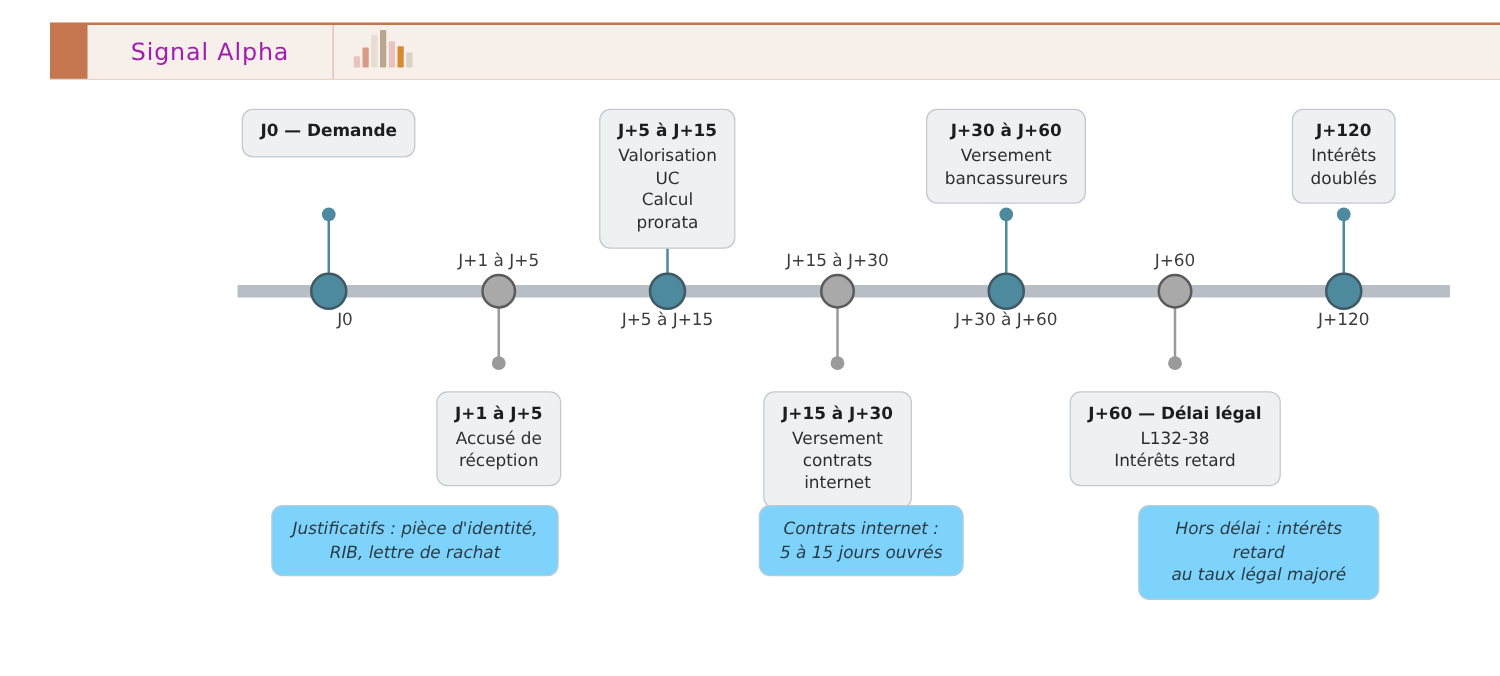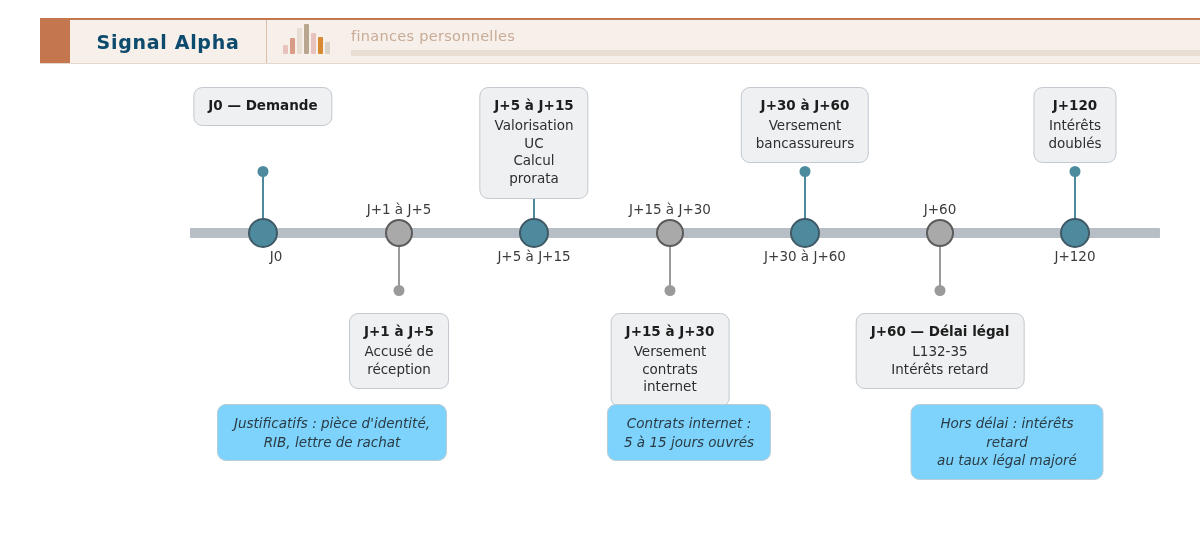--- a/index.html
+++ b/index.html
@@ -36,23 +36,23 @@
   }
   #brand-wrap {
     flex: 0 0 197px;
     display: flex;
     align-items: center;
     justify-content: center;
     border-right: 1px solid #ddbfae;
     box-sizing: border-box;
   }
   #brand-title {
-    color: #0c4a6e;
+    color: #a21caf;
     font-size: 19px;
-    font-weight: bold;
+    font-weight: normal;
     letter-spacing: 0.7px;
     white-space: nowrap;
   }
   #logo-wrap {
     flex: 0 0 78px;
     display: flex;
     align-items: flex-end;
     justify-content: center;
     padding-bottom: 9px;
     box-sizing: border-box;
@@ -193,24 +193,20 @@
         <i style="height: 9px; background: rgb(232, 195, 189);"></i>
         <i style="height: 16px; background: rgb(215, 155, 134);"></i>
         <i style="height: 26px; background: rgb(230, 222, 210);"></i>
         <i style="height: 30px; background: rgb(184, 166, 143);"></i>
         <i style="height: 21px; background: rgb(232, 195, 189);"></i>
         <i style="height: 17px; background: rgb(216, 138, 48);"></i>
         <i style="height: 12px; background: rgb(217, 210, 199);"></i>
       </div>
   </div>
 
-  <div id="subtitle-wrap">
-    <span id="subtitle-text">finances personnelles</span>
-    <div id="subtitle-rule"></div>
-  </div>
 </div>
 
 <div id="timeline-canvas">
   <div id="axis-line"></div>
   <div id="nodes-layer">
       <div class="node-group">
         <div class="stem up" style="left: 263px; top: 166px; height: 67px; width: 12px;">
           <div class="stem-line" style="top:5px;bottom:0"></div>
           <div class="stem-cap" style="top:0"></div>
         </div>
@@ -274,21 +270,21 @@
       </div>
       <div class="node-group">
         <div class="stem down" style="left: 940px; top: 233px; height: 63px; width: 12px;">
           <div class="stem-line" style="top:0;bottom:5px"></div>
           <div class="stem-cap" style="bottom:0"></div>
         </div>
         <div class="node-dot minor" style="left: 940px; top: 233px;"></div>
         <div class="axis-label" style="left: 940px; top: 201px;">J+60</div>
         <div class="card" style="left: 940px; top: 313px;">
           <div class="card-title">J+60 — Délai légal</div>
-          <div class="card-body">L132-35
+          <div class="card-body">L132-38
 Intérêts retard</div>
         </div>
       </div>
       <div class="node-group">
         <div class="stem up" style="left: 1075px; top: 166px; height: 67px; width: 12px;">
           <div class="stem-line" style="top:5px;bottom:0"></div>
           <div class="stem-cap" style="top:0"></div>
         </div>
         <div class="node-dot major" style="left: 1075px; top: 233px;"></div>
         <div class="axis-label" style="left: 1075px; top: 248px;">J+120</div>

